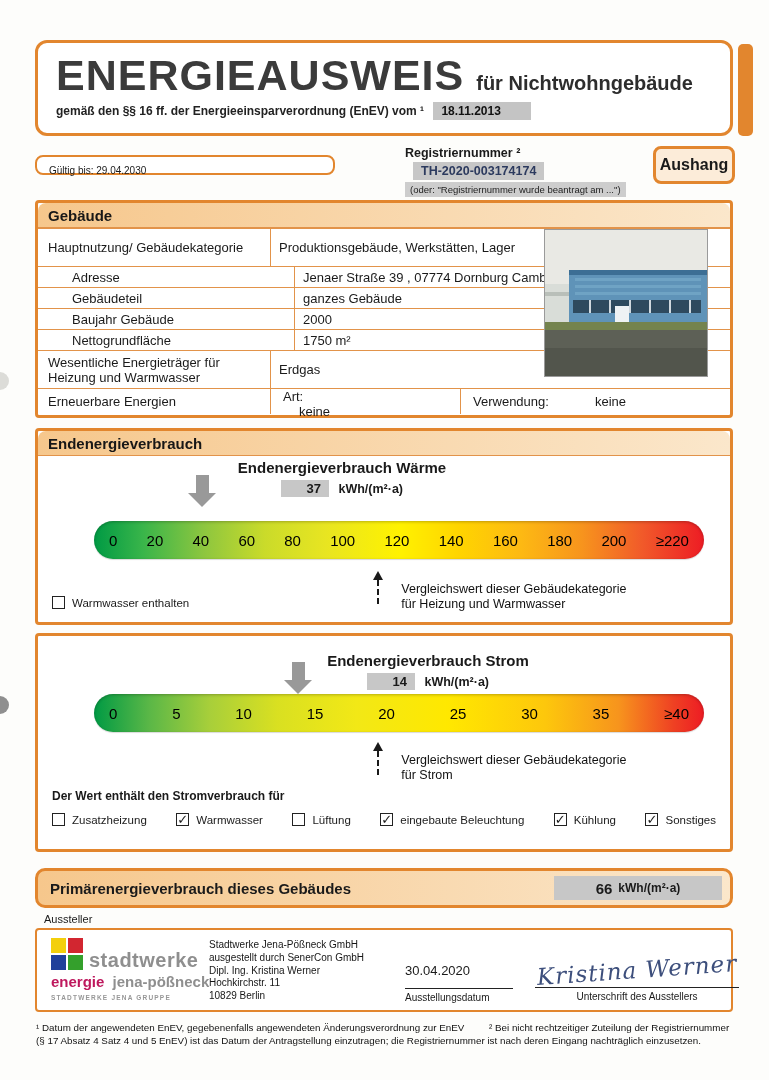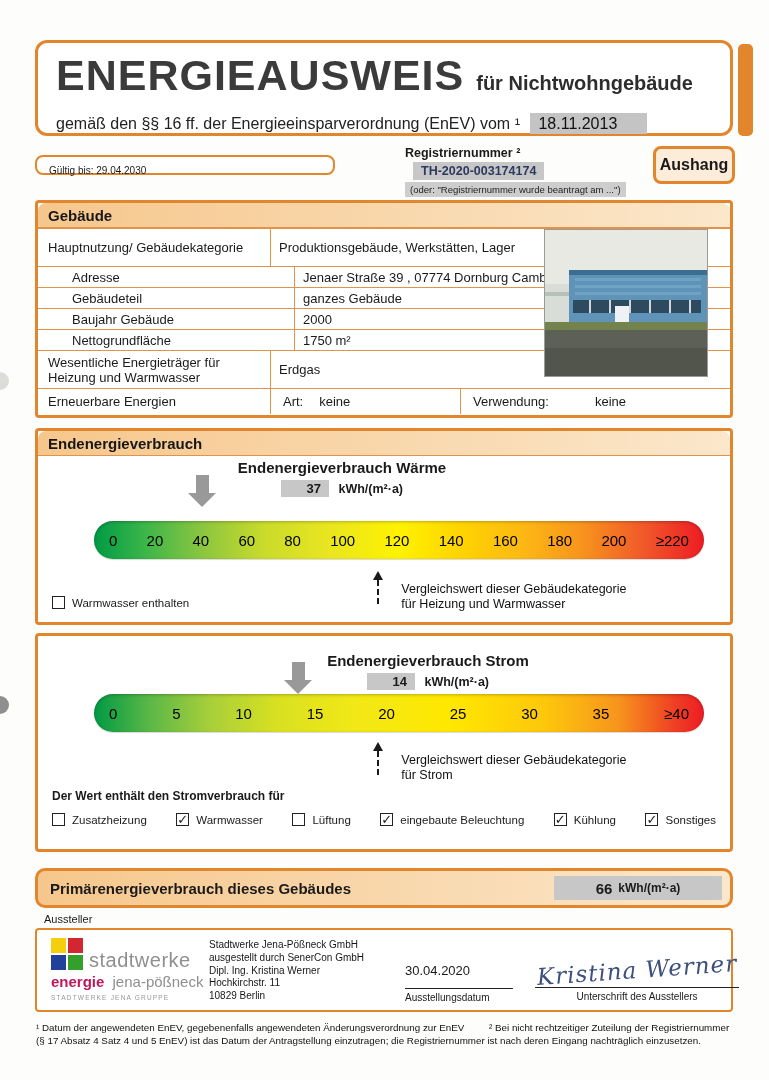--- a/index.html
+++ b/index.html
@@ -15,21 +15,21 @@
   .hole { position:absolute; left:0; width:9px; height:18px; border-radius:0 9px 9px 0; }
   .hole-1 { top:372px; background:#dcdcd8; }
   .hole-2 { top:696px; background:#8f8f8f; }
 
   
   .header-box{ position:absolute; left:35px; top:40px; width:698px; height:96px;
     border:3px solid var(--orange); border-radius:12px; padding:8px 16px 8px 18px; background:#fff;}
   .title-row{ display:flex; align-items:baseline; }
   .main-title{ font-size:43px; font-weight:bold; letter-spacing:1px; color:#3b3b3b; line-height:48px;}
   .sub-title{ font-size:20px; font-weight:bold; color:#2d2d2d; margin-left:12px;}
-  .law-row{ margin-top:16px; font-size:16px; color:#222;}
+  .law-row{ margin-top:5px; font-size:12px; color:#222;font-weight:bold;}
   .law-date{ background:#c4c4c4; padding:2px 30px 2px 8px; margin-left:6px; color:#111;}
   .header-tab{ position:absolute; left:738px; top:44px; width:15px; height:92px;
     background:var(--orange); border-radius:5px;}
 
   
   .valid-box{ position:absolute; left:35px; top:155px; width:300px; height:20px;
     border:2.5px solid var(--orange); border-radius:8px; font-size:10px; line-height:27px;
     padding-left:12px; background:#fff;}
   .reg-block{ position:absolute; left:405px; top:143px; width:250px;}
   .reg-label{ font-weight:bold; font-size:12.5px;}
@@ -49,21 +49,21 @@
 
   
   .gebaeude-box{ top:200px; height:218px;}
   .g-row{ display:flex; border-top:1px solid var(--orange-line); align-items:stretch;}
   .g-row:first-of-type{ border-top:none;}
   .g-label{ width:232px; padding:1px 8px 1px 10px; font-size:13px; display:flex; align-items:center;}
   .g-value{ flex:1; border-left:1.2px solid var(--orange-line); padding:1px 8px; font-size:13px;
     display:flex; align-items:center;}
   .h38{ height:38px;} .h21{ height:21px;padding-left:24px;} .h26{ height:26px;}
   .g-split{ flex:1; display:flex; padding:0;}
-  .g-art{ width:190px; display:flex; align-items:center; border-left:1.2px solid var(--orange-line); padding-left:12px; font-size:13px;}
+  .g-art{ width:190px; display:flex; border-left:1.2px solid var(--orange-line); padding-left:12px; font-size:13px;flex-direction:column;}
   .g-verw{ flex:1; display:flex; align-items:center; border-left:1.2px solid var(--orange-line); padding-left:12px; font-size:13px;}
   .g-art .v{ margin-left:16px;} .g-verw .v{ margin-left:46px;}
   .photo{ position:absolute; right:22px; top:26px; width:164px; height:148px; border:1px solid #9a9a9a; overflow:hidden;}
 
   
   .gauge-title{ position:absolute; width:100%; text-align:center; font-weight:bold; font-size:15px;}
   .gauge-value{ position:absolute; width:100%; text-align:center; font-size:12.5px; font-weight:bold;}
   .shift-l{ transform:translateX(-42px);} .shift-r{ transform:translateX(44px);}
   .val-box{ display:inline-block; min-width:48px; background:var(--gray); text-align:right;
     padding:1px 8px 1px 14px; font-weight:bold; font-size:13px;}
@@ -103,21 +103,21 @@
     background:linear-gradient(90deg,#f6c78c,#fbe7cb); display:flex; align-items:center;}
   .p-label{ font-weight:bold; font-size:15px; padding-left:12px;}
   .p-valbox{ position:absolute; right:8px; top:5px; bottom:5px; width:168px; background:var(--gray);
     display:flex; align-items:center; justify-content:center; gap:6px;margin-left:20px;}
   .p-val{ font-weight:bold; font-size:15px;} .p-unit{ font-weight:bold; font-size:12px;}
 
   
   .aussteller-label{ position:absolute; left:44px; top:913px; font-size:11px;}
   .aussteller-box{ position:absolute; left:35px; top:928px; width:698px; height:84px;
     border:2px solid var(--orange); border-radius:4px; background:#fff;}
-  .logo{ position:absolute; left:14px; top:8px; width:165px;}
+  .logo{ position:absolute; left:14px; top:8px; width:165px;font-weight:bold;}
   .logo-top{ display:flex; align-items:flex-end; gap:6px;}
   .squares{ display:grid; grid-template-columns:15px 15px; grid-template-rows:15px 15px; gap:2px;}
   .sq{ display:block;}
   .sq.y{ background:#f3cf0c;} .sq.r{ background:#d22630;} .sq.b{ background:#20409a;} .sq.g{ background:#34a02c;}
   .lg-stadtwerke{ font-size:20px; color:#8f8f8f; letter-spacing:.5px; line-height:20px;}
   .lg-line2{ margin-top:3px; font-size:15px;}
   .lg-line2 b{ color:#be185d;} .lg-line2 span{ color:#8f8f8f; margin-left:4px;}
   .lg-line3{ margin-top:4px; font-size:6.5px; letter-spacing:1.2px; color:#979797;}
   .addr{ position:absolute; left:172px; top:9px; font-size:10px; line-height:12.8px; color:#161616;}
   .date-block{ position:absolute; left:368px; top:33px; width:108px;}

